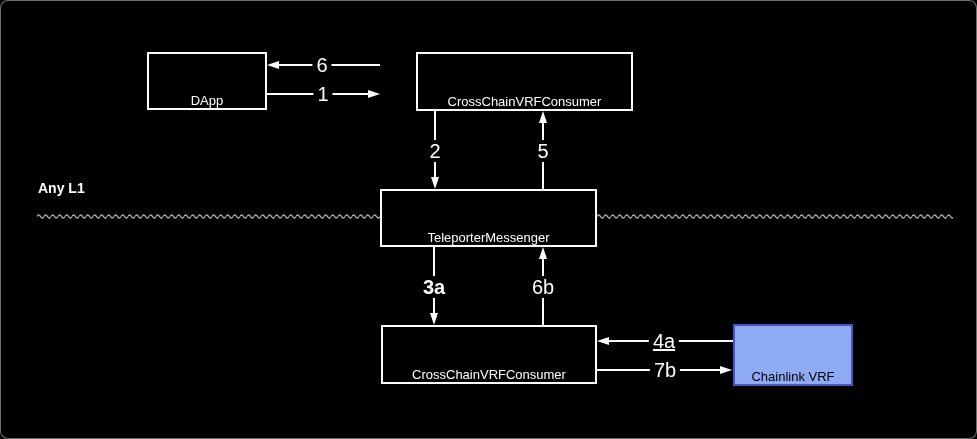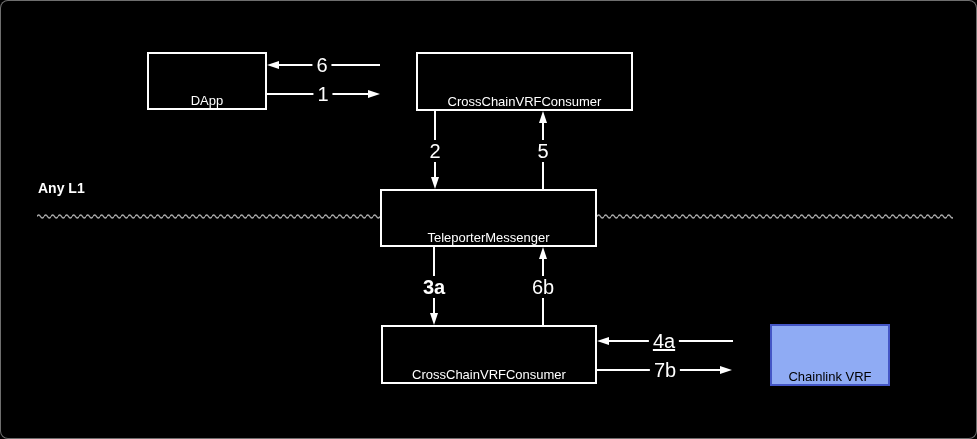--- a/index.html
+++ b/index.html
@@ -34,21 +34,20 @@
   }
   .node-dapp       { left: 147px; top: 52px;  width: 120px; height: 58px; }
   .node-consumer   { left: 380px; top: 52px;  width: 217px; height: 59px; margin-left: 36px; }
   .node-teleporter { left: 380px; top: 189px; width: 217px; height: 58px; }
   .node-wrapper    { left: 381px; top: 325px; width: 216px; height: 59px; }
   .node-chainlink  {
     left: 733px; top: 324px; width: 120px; height: 62px;
     background: #8FABF4;
     border: 2px solid #4456C6;
     color: #000;
-    margin-left: 37px;
   }
 
   
   .region-label {
     position: absolute;
     color: #fff;
     font-weight: bold;
     font-size: 14px;
     z-index: 2;
     white-space: nowrap;

